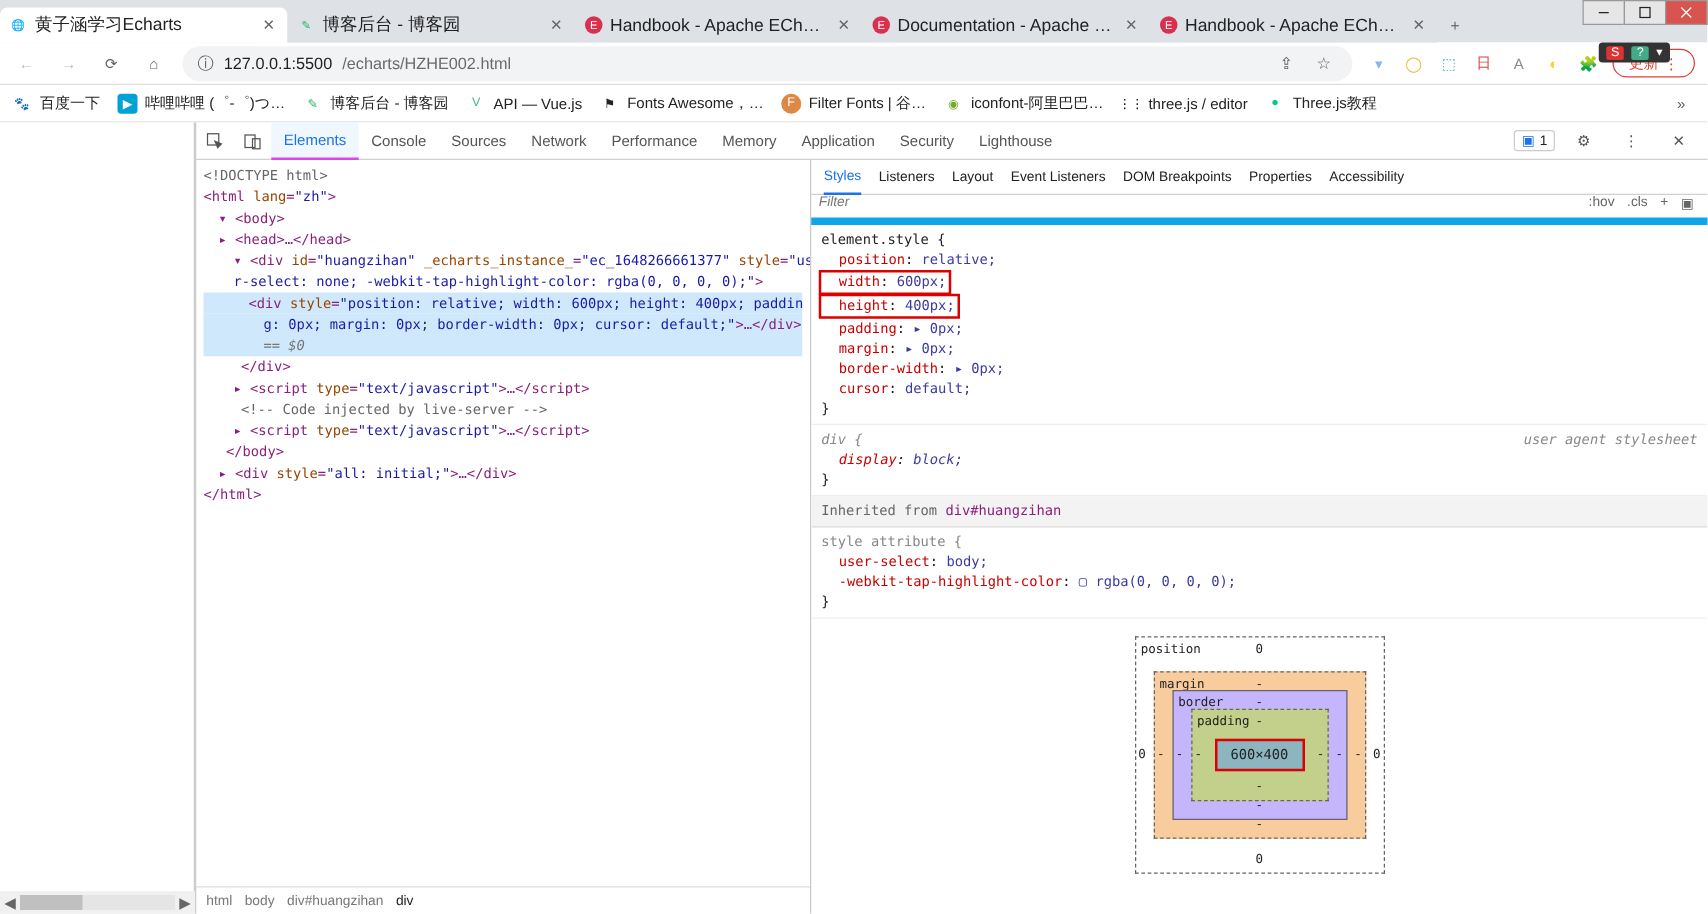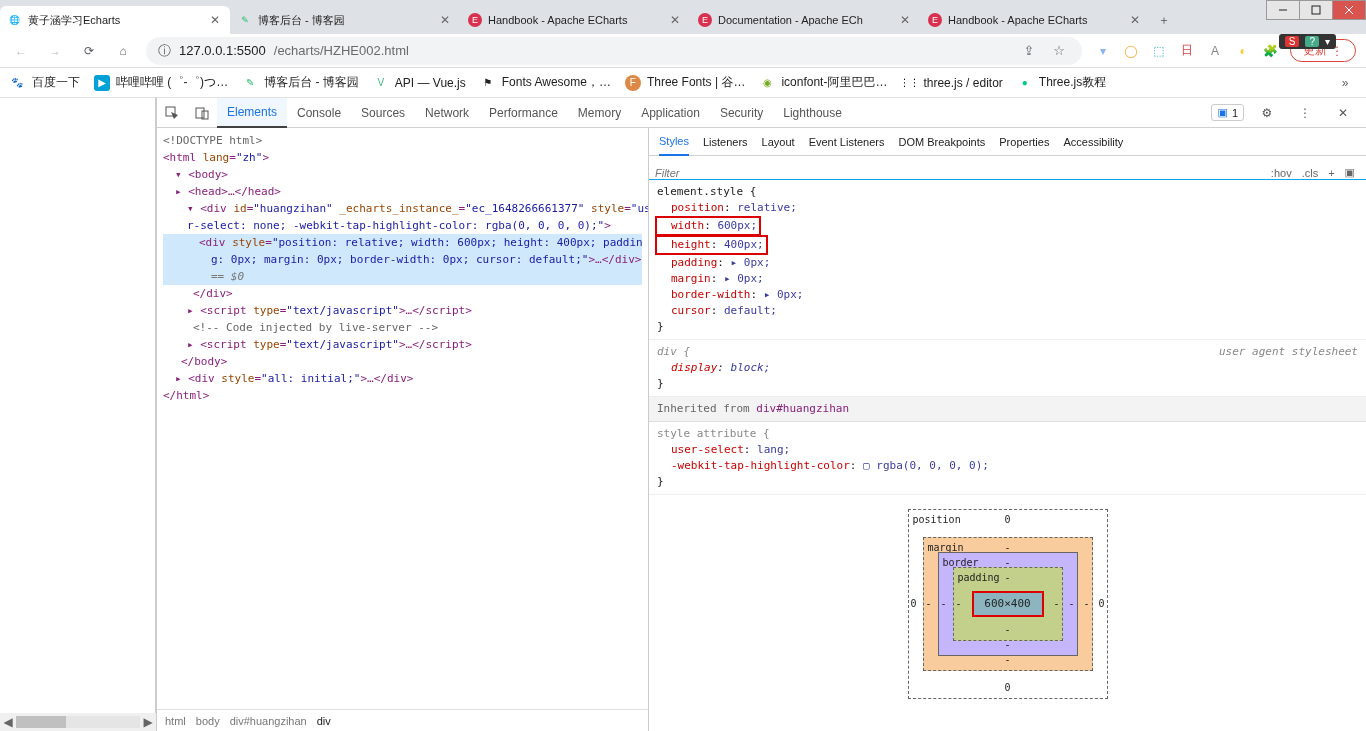--- a/index.html
+++ b/index.html
@@ -8,21 +8,21 @@
 
 .win-controls { position: absolute; right: 0; top: 0; display: flex; z-index: 100; }
 .win-btn { width: 34px; height: 20px; display: flex; align-items: center; justify-content: center; background: #e6e6e6; border: 1px solid #999; margin-left:-1px; cursor: pointer; }
 .win-btn.close { background: #d9534f; }
 .win-btn svg { width: 10px; height: 10px; }
 
 
 .tabstrip { display: flex; align-items: center; height: 34px; background: #dee1e6; padding-top: 6px; }
 .tab { flex: 1; max-width: 230px; height: 28px; display: flex; align-items: center; padding: 0 8px; gap: 6px; background: #dee1e6; border-radius: 6px 6px 0 0; cursor: pointer; position: relative; min-width: 0; }
 .tab.active { background: #fff; }
-.tab-title { flex: 1; font-size: 11px; white-space: nowrap; overflow: hidden; text-overflow: ellipsis; }
+.tab-title { flex: 1; font-size: 14px; white-space: nowrap; overflow: hidden; text-overflow: ellipsis; }
 .tab-close { width: 14px; height: 14px; display: flex; align-items: center; justify-content: center; color: #666; border-radius: 50%; }
 .tab-favicon { width: 14px; height: 14px; border-radius: 50%; display: flex; align-items: center; justify-content: center; font-size: 9px; }
 .newtab { width: 28px; height: 28px; display: flex; align-items: center; justify-content: center; color: #555; cursor: pointer; }
 
 
 .addr-row { height: 34px; display: flex; align-items: center; padding: 0 10px; gap: 12px; border-bottom: 1px solid #ddd; background: #fff; }
 .addr-btn { width: 22px; height: 22px; display: flex; align-items: center; justify-content: center; color: #606367; cursor: pointer; }
 .addr-btn.disabled { color: #bbb; }
 .url-box { flex: 1; display: flex; align-items: center; gap: 8px; height: 28px; border-radius: 14px; background: #f1f3f4; padding: 0 12px; font-size: 13px; }
 .url-box .info { color: #606367; }
@@ -36,40 +36,40 @@
 
 .bm-row { height: 30px; display: flex; align-items: center; gap: 14px; padding: 0 10px; border-bottom: 1px solid #e0e0e0; font-size: 12px; }
 .bm { display: flex; align-items: center; gap: 6px; cursor: pointer; white-space: nowrap; }
 .bm .fi { width: 16px; height: 16px; border-radius: 3px; display:flex;align-items:center;justify-content:center;font-size:10px;}
 
 
 .devtools { position: absolute; top: 98px; left: 156px; right: 0; bottom: 0; display: flex; flex-direction: column; border-left: 1px solid #ccc; background:#fff;}
 .dt-topbar { height: 30px; display: flex; align-items: center; border-bottom: 1px solid #d0d0d0; font-size: 12px; }
 .dt-topbar .ic { width: 30px; display:flex;align-items:center;justify-content:center; color:#555;}
 .dt-tab { padding: 0 10px; height: 30px; display:flex;align-items:center; cursor:pointer; color:#555;}
-.dt-tab.active { color:#1a73e8; border-bottom: 2px solid #404040; background:#f1f7fe;}
+.dt-tab.active { color:#1a73e8; border-bottom: 2px solid #d946ef; background:#f1f7fe;}
 .dt-right { margin-left:auto; display:flex; gap:8px; padding-right:8px;align-items:center;}
 .issue-pill { display:flex;align-items:center;gap:4px; border:1px solid #ccc; border-radius:3px; padding:1px 5px;font-size:11px;}
 .dt-body { flex:1; display:flex; min-height:0;}
 .dt-elements { width: 492px; display:flex;flex-direction:column; border-right:1px solid #ccc;}
 .dom-tree { flex:1; padding: 4px 6px; font-family: Menlo, Consolas, monospace; font-size: 11px; line-height:17px; overflow:auto;}
 .dom-tree .l { white-space: pre; color:#8a1f7c;}
 .dom-tree .attr { color:#994500;}
 .dom-tree .str { color:#1a1aa6;}
 .dom-tree .txt { color:#666;}
 .dom-tree .sel { background:#cfe8fc; }
 .dom-tree .selinfo { color:#777; font-style:italic;}
 .breadcrumb { height: 22px; border-top:1px solid #ddd; display:flex; align-items:center; gap:10px; padding:0 8px; font-size:11px; color:#777;}
 .breadcrumb span { cursor:pointer;}
 .breadcrumb .cur { color:#222;}
 
 .dt-styles { flex:1; display:flex; flex-direction:column; min-width:0;}
 .styles-tabs { height:28px; display:flex; align-items:center; gap:14px; padding:0 10px; border-bottom:1px solid #d0d0d0; font-size:11px;}
 .styles-tabs .active { color:#1a73e8; border-bottom:2px solid #1a73e8; height:28px; display:flex; align-items:center;}
-.filter-row { height:24px; display:flex; align-items:flex-end; border-bottom:1px solid #0ea5e9; padding:0 6px; font-size:11px;}
+.filter-row { height:24px; display:flex; align-items:flex-start; border-bottom:6px solid #0ea5e9; padding:0 6px; font-size:11px;}
 .filter-row input { flex:1; border:none; outline:none; font-size:11px; font-style:italic; color:#999;}
 .filter-row .act { padding:0 5px; color:#666; cursor:pointer;}
 .styles-content { flex:1; overflow:auto; font-family: Menlo, Consolas, monospace; font-size:11px; line-height:16px;}
 .rule { padding: 4px 8px; border-bottom: 1px solid #eee;}
 .rule .sel-name { color:#888;}
 .rule .prop { padding-left:14px;}
 .rule .pn { color:#c80000;}
 .rule .pv { color:#3a3aa0;}
 .rule .ua { color:#888; font-style:italic; float:right;}
 .hl-red { border:2px solid #d00; display:inline-block; padding:0 2px; margin-left:-2px;}
@@ -198,21 +198,21 @@
   <div class="bm">
       <span class="fi" style="color:#41b883">V</span>
       <span>API — Vue.js</span>
     </div>
   <div class="bm">
       <span class="fi" style="color:#222">⚑</span>
       <span>Fonts Awesome，…</span>
     </div>
   <div class="bm">
       <span class="fi" style="background:#d84;color:#fff;border-radius:50%">F</span>
-      <span>Three Fonts | 谷…</span>
+      <span>Filter Fonts | 谷…</span>
     </div>
   <div class="bm">
       <span class="fi" style="color:#7a2">◉</span>
       <span>iconfont-阿里巴巴…</span>
     </div>
   <div class="bm">
       <span class="fi" style="color:#000">⋮⋮</span>
       <span>three.js / editor</span>
     </div>
   <div class="bm">
@@ -328,21 +328,21 @@
           <span class="ua">user agent stylesheet</span>
           <div class="sel-name" style="font-style:italic">div {</div>
           <div class="prop" style="font-style:italic"><span class="pn">display</span>: <span class="pv">block;</span></div>
           <div>}</div>
         </div>
         <div class="inh">
           <span>Inherited from</span> <span style="color:#8a1f7c">div#huangzihan</span>
         </div>
         <div class="rule">
           <div class="sel-name">style attribute {</div>
-          <div class="prop"><span class="pn">user-select</span>: <span class="pv">lang;</span></div>
+          <div class="prop"><span class="pn">user-select</span>: <span class="pv">body;</span></div>
           <div class="prop"><span class="pn">-webkit-tap-highlight-color</span>: <span class="pv">▢ rgba(0, 0, 0, 0);</span></div>
           <div>}</div>
         </div>
 
         <div class="boxmodel-wrap">
           <div class="bm-layer bm-pos">
             <span class="bm-label">position</span>
             <span class="bm-val bm-top">0</span>
             <span class="bm-val bm-bot">0</span>
             <span class="bm-val bm-lft">0</span>

